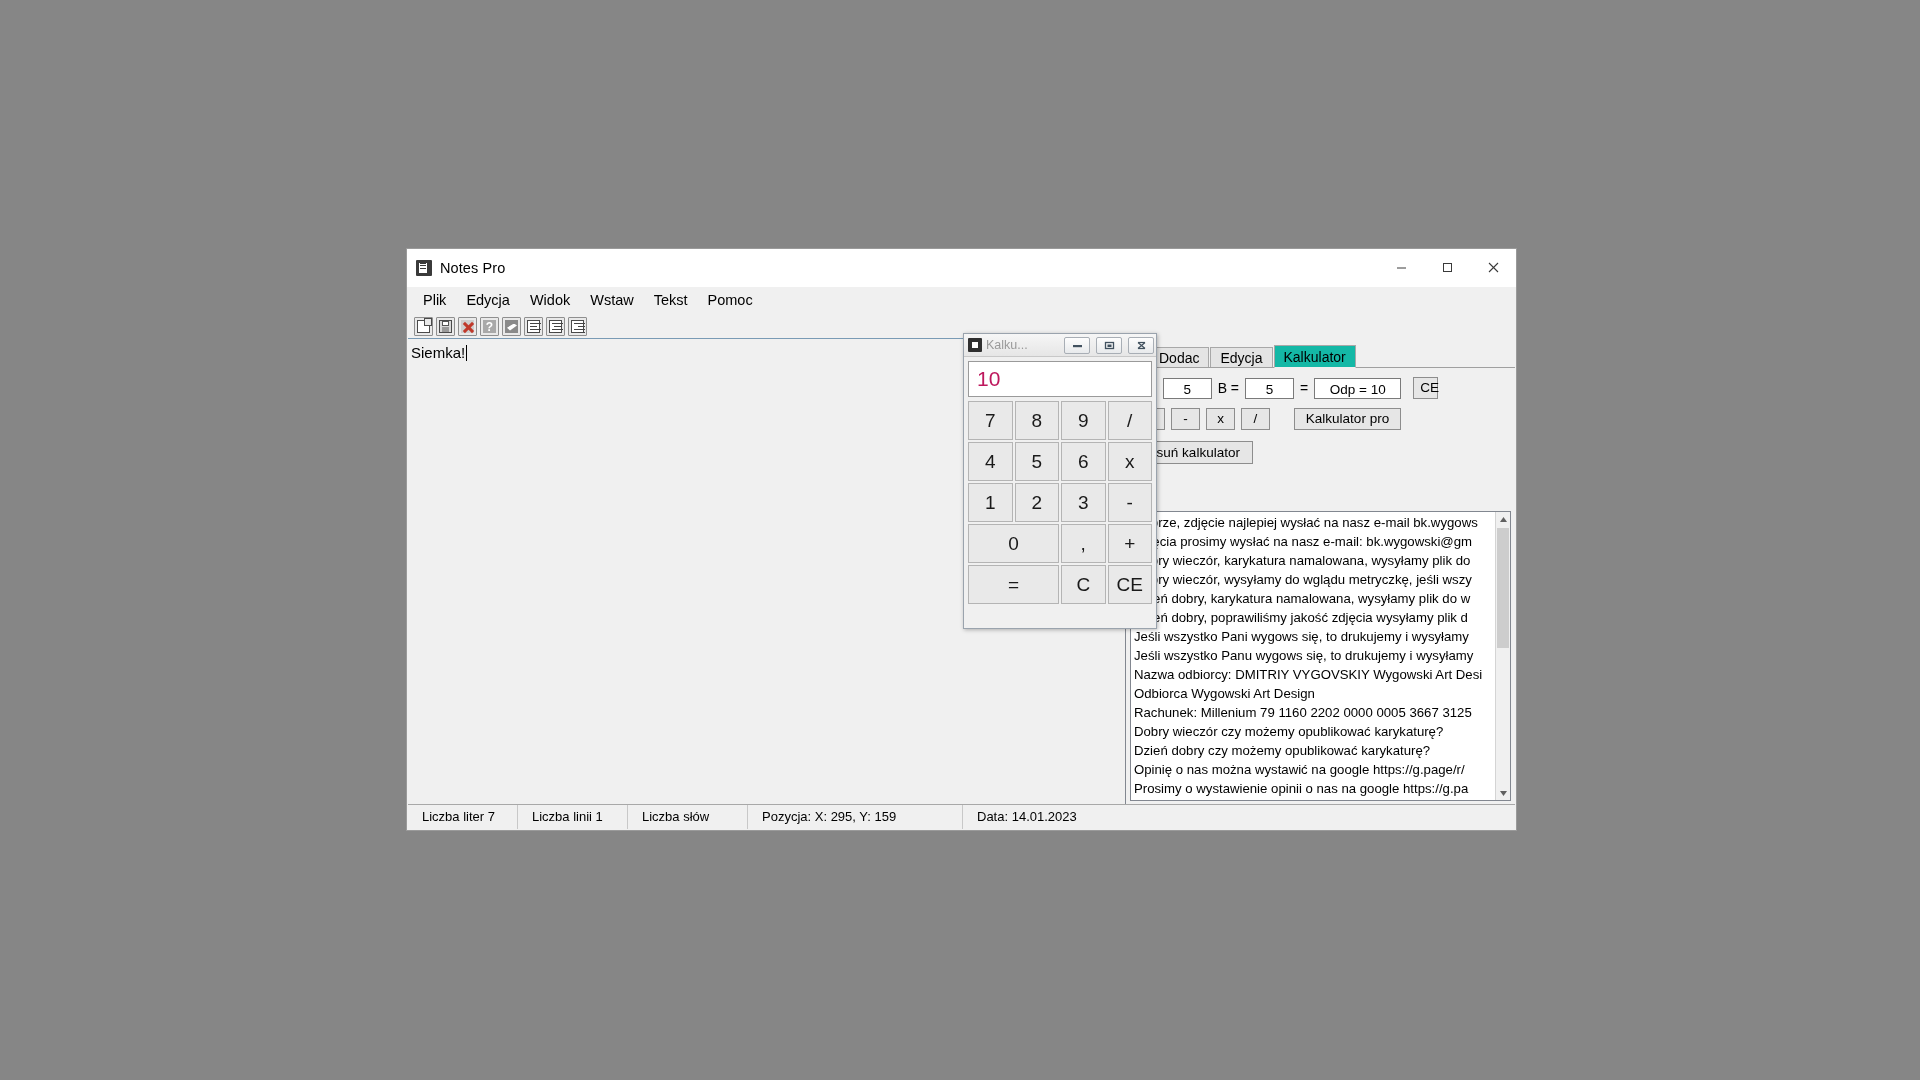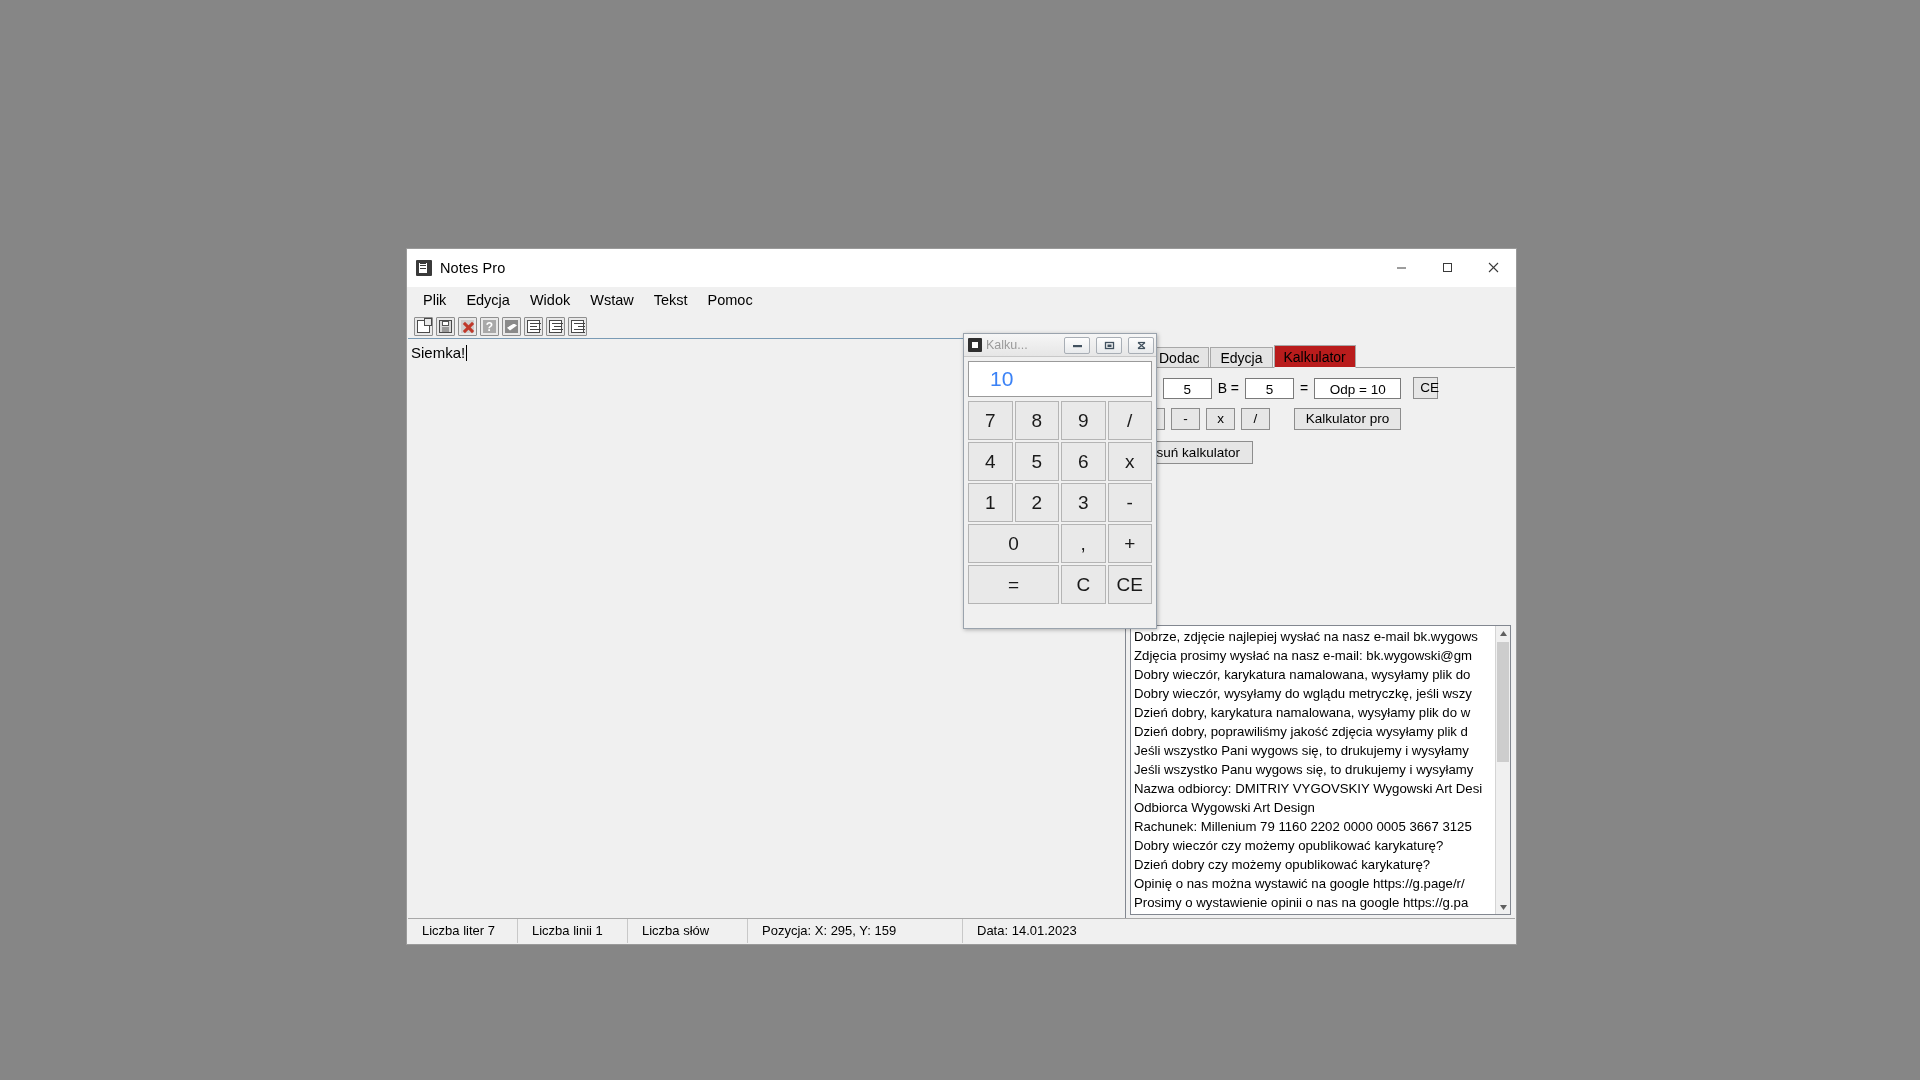--- a/index.html
+++ b/index.html
@@ -11,21 +11,21 @@
     background: #868686;
     font-family: "Liberation Sans", sans-serif;
   }
 
   
   #app-window {
     position: absolute;
     left: 406px;
     top: 248px;
     width: 1111px;
-    height: 697px;
+    height: 583px;
     background: #f0f0f0;
     border: 1px solid #9a9a9a;
     box-sizing: border-box;
     box-shadow: 0 0 0 0 rgba(0,0,0,0);
   }
 
   
   #title-bar {
     height: 37px;
     background: #ffffff;
@@ -198,21 +198,21 @@
     font-size: 14px;
     color: #000;
     background: #e4e4e4;
     border: 1px solid #a8a8a8;
     border-bottom: none;
     margin-right: 1px;
     box-sizing: border-box;
     white-space: nowrap;
   }
   .tab.active {
-    background: #b91c1c;
+    background: #14b8a6;
     height: 23px;
     margin-bottom: -1px;
     border-bottom: 1px solid #f0f0f0;
   }
   .plus-icon {
     width: 13px; height: 13px;
     background: #6b6b6b;
     color: #fff;
     font-size: 12px;
     line-height: 12px;
@@ -391,23 +391,23 @@
     color: #41515f;
     box-sizing: border-box;
     flex: 0 0 auto;
   }
   #calc-display {
     margin: 4px 4px 0 4px;
     height: 36px;
     background: #fff;
     border: 1px solid #9a9a9a;
     font-size: 21px;
-    color: #3b82f6;
+    color: #be185d;
     line-height: 34px;
-    padding-left: 21px;
+    padding-left: 8px;
     box-sizing: border-box;
     overflow: hidden;
   }
   #calc-keys {
     margin: 4px 4px 4px 4px;
     display: grid;
     grid-template-columns: repeat(4, 1fr);
     gap: 2px;
   }
   .key {

